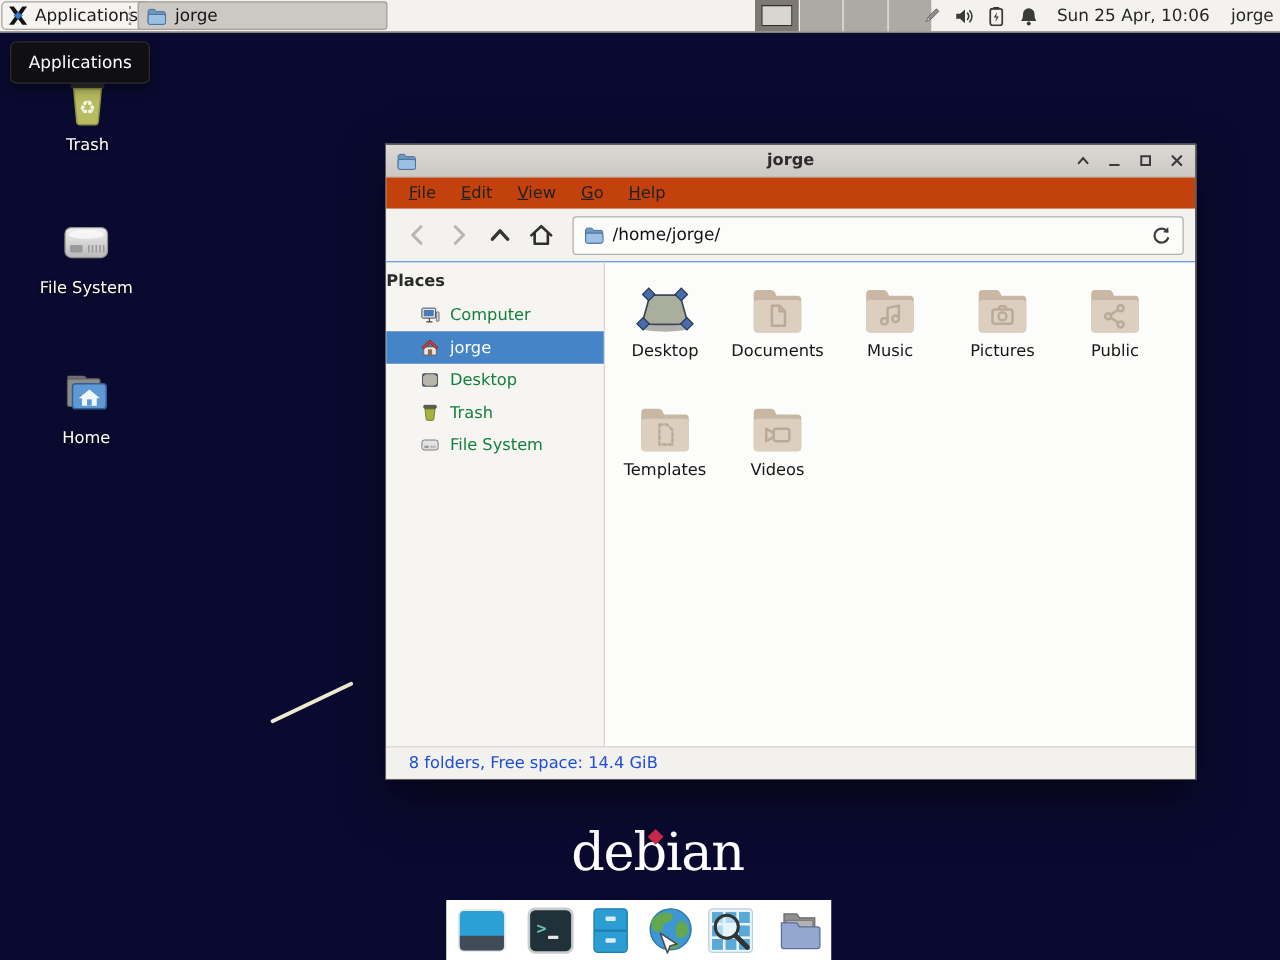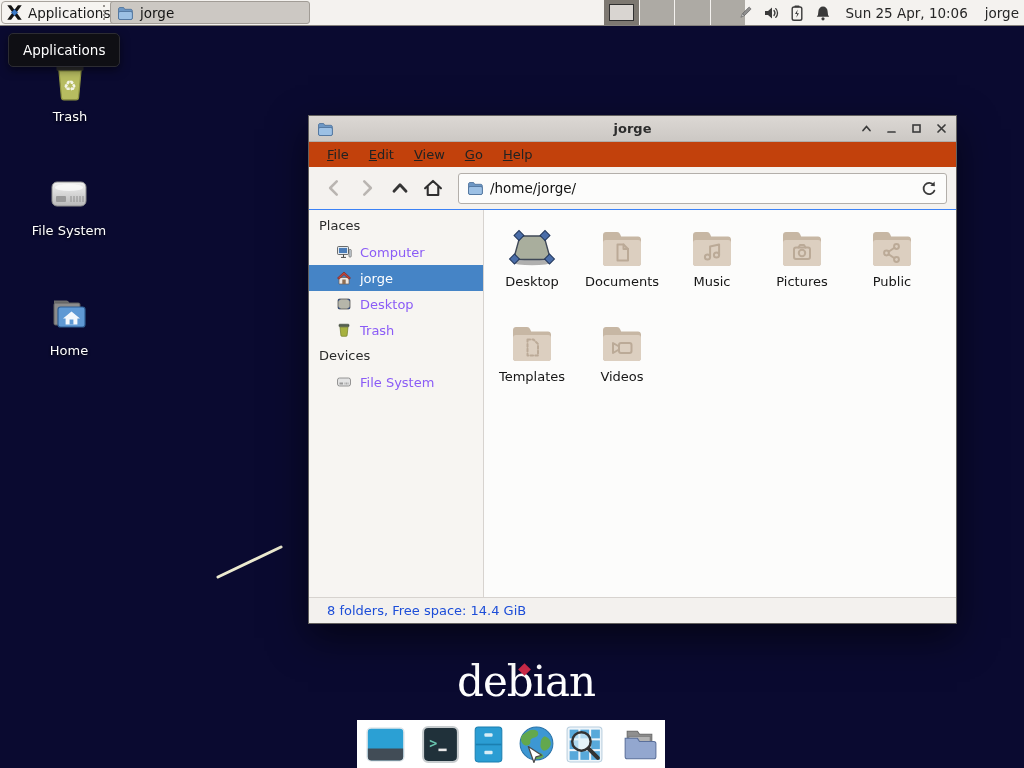--- a/index.html
+++ b/index.html
@@ -82,24 +82,24 @@
   .tbtn { width:31px; height:31px; display:flex; align-items:center; justify-content:center; }
   .tbtn svg { width:22px; height:22px; }
   .pathbar { flex:1; height:31px; margin-left:8px; background:#fcfcfb;
     border:1px solid #b3afaa; border-radius:3px; display:flex; align-items:center;
     gap:7px; padding:0 8px; }
   .pathinput { flex:1; border:none; outline:none; background:transparent;
     font-family:"DejaVu Sans",sans-serif; font-size:13.5px; color:#111; }
   .reload svg { width:19px; height:19px; display:block; }
   .wbody { flex:1; display:flex; min-height:0; }
   .sidebar { width:175px; background:#f7f5f2; border-right:1px solid #d7d3cf; padding-top:3px; }
-  .sheader { height:26px; line-height:26px; padding-left:10px;
-    font-weight:normal; font-size:13px; color:#2a2a2a; }
+  .sheader { height:26px; line-height:26px; 
+    font-weight:bold; font-size:13px; color:#2a2a2a; }
   .srow { height:26px; display:flex; align-items:center; gap:8px;
-    padding-left:27px; font-size:13px; color:#8b5cf6; }
+    padding-left:27px; font-size:13px; color:#15803d; }
   .srow svg { width:16px; height:16px; flex:0 0 16px; }
   .srow.selected { background:#4584c6; color:#fff; }
   .fileview { flex:1; background:#fcfcfb; padding:8px 0 0 3px;
     display:grid; grid-template-columns:repeat(5,90px); grid-auto-rows:95px;
     align-content:start; }
   .fitem { width:90px; text-align:center; }
   .fitem svg { width:48px; height:48px; margin:5px auto 0; display:block; }
   .flabel { margin-top:3px; font-size:13px; color:#161616; }
   .f-back { fill:#c7b7a4; }
   .f-front { fill:#dccfc0; }
@@ -321,21 +321,20 @@
         </svg>
         <span>Desktop</span>
       </div>
       <div class="srow">
         <svg viewBox="0 0 16 16">
           <rect x="3" y="2.2" width="10" height="2.6" rx=".8" fill="#556050" stroke="#3c4536" stroke-width=".6"></rect>
           <path d="M4 5.2 h8 l-.9 8.2 q-.1.9 -1 .9 H5.9 q-.9 0 -1 -.9 Z" fill="#a7b13f" stroke="#6f7a26" stroke-width=".7"></path>
         </svg>
         <span>Trash</span>
       </div>
-      <div class="sheader">Devices</div>
       <div class="srow">
         <svg viewBox="0 0 16 16">
           <rect x="1.5" y="4" width="13" height="8" rx="2" fill="#e3e3e3" stroke="#7d7d7d" stroke-width=".8"></rect>
           <rect x="3.5" y="8.5" width="3.5" height="2" fill="#9a9a9a"></rect>
           <path d="M9 8.5 v2 M10.5 8.5 v2 M12 8.5 v2" stroke="#9a9a9a" stroke-width=".8"></path>
         </svg>
         <span>File System</span>
       </div>
     </div>
 

